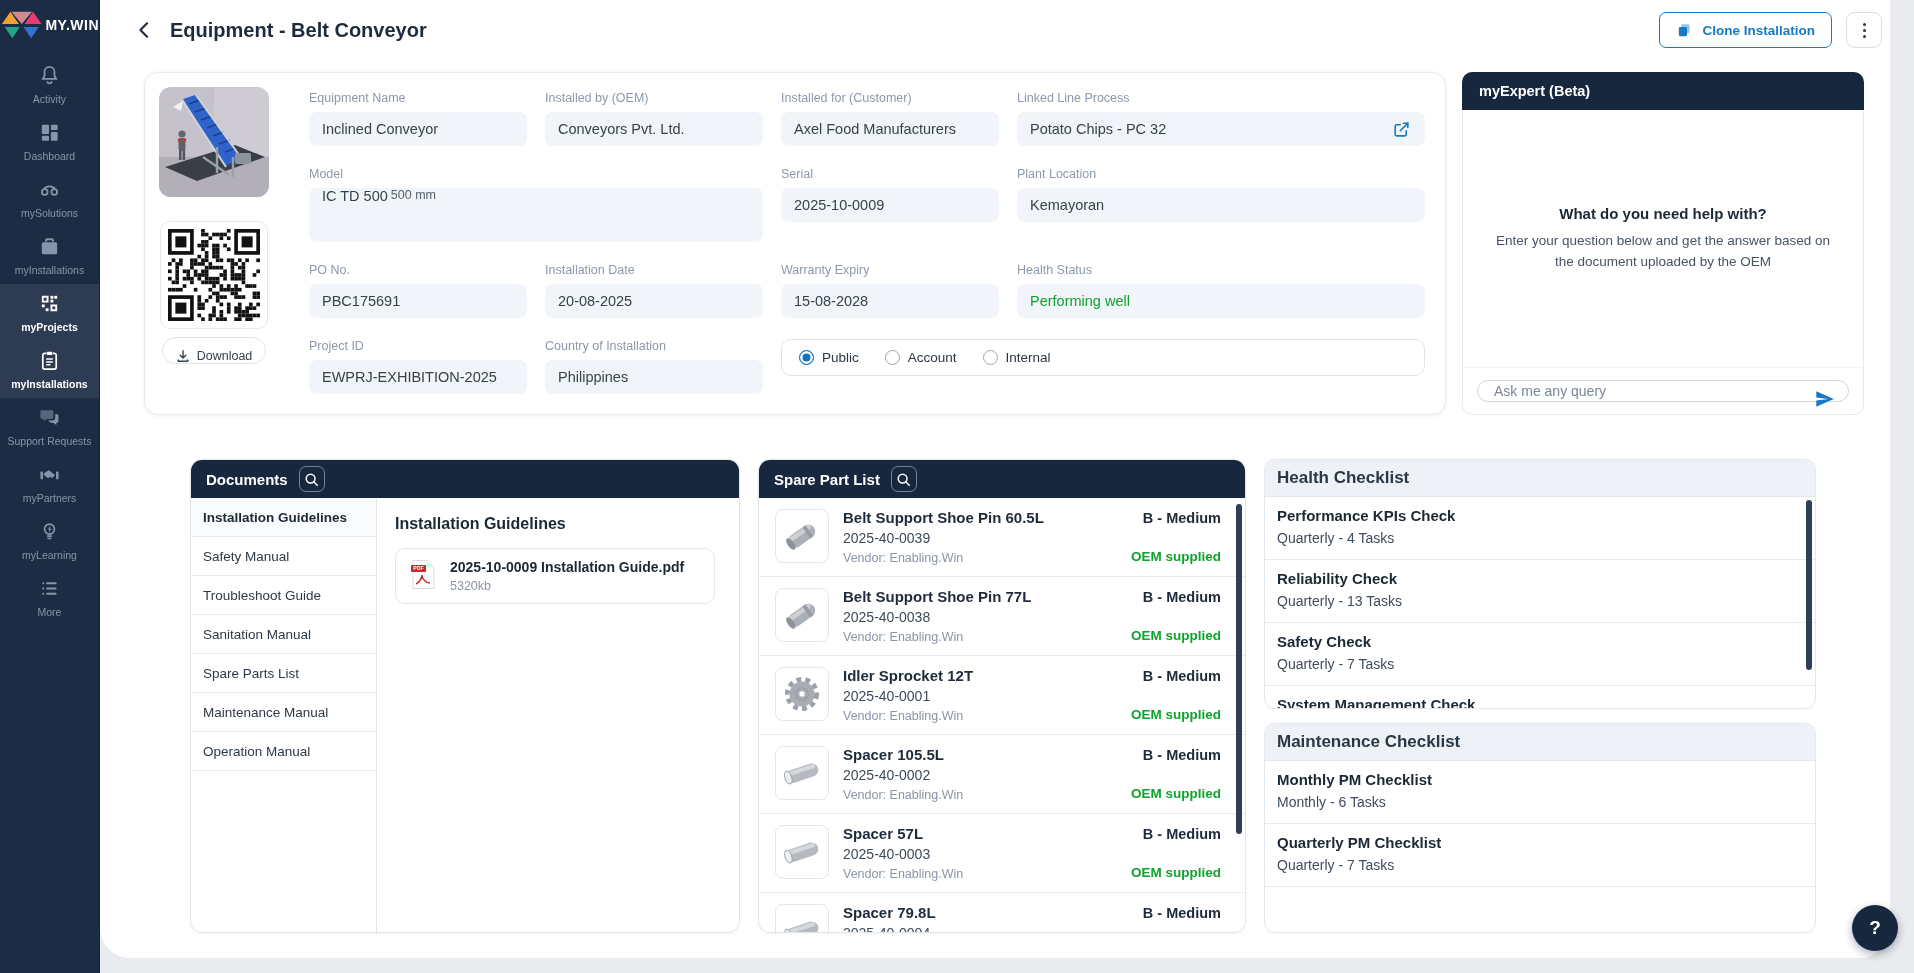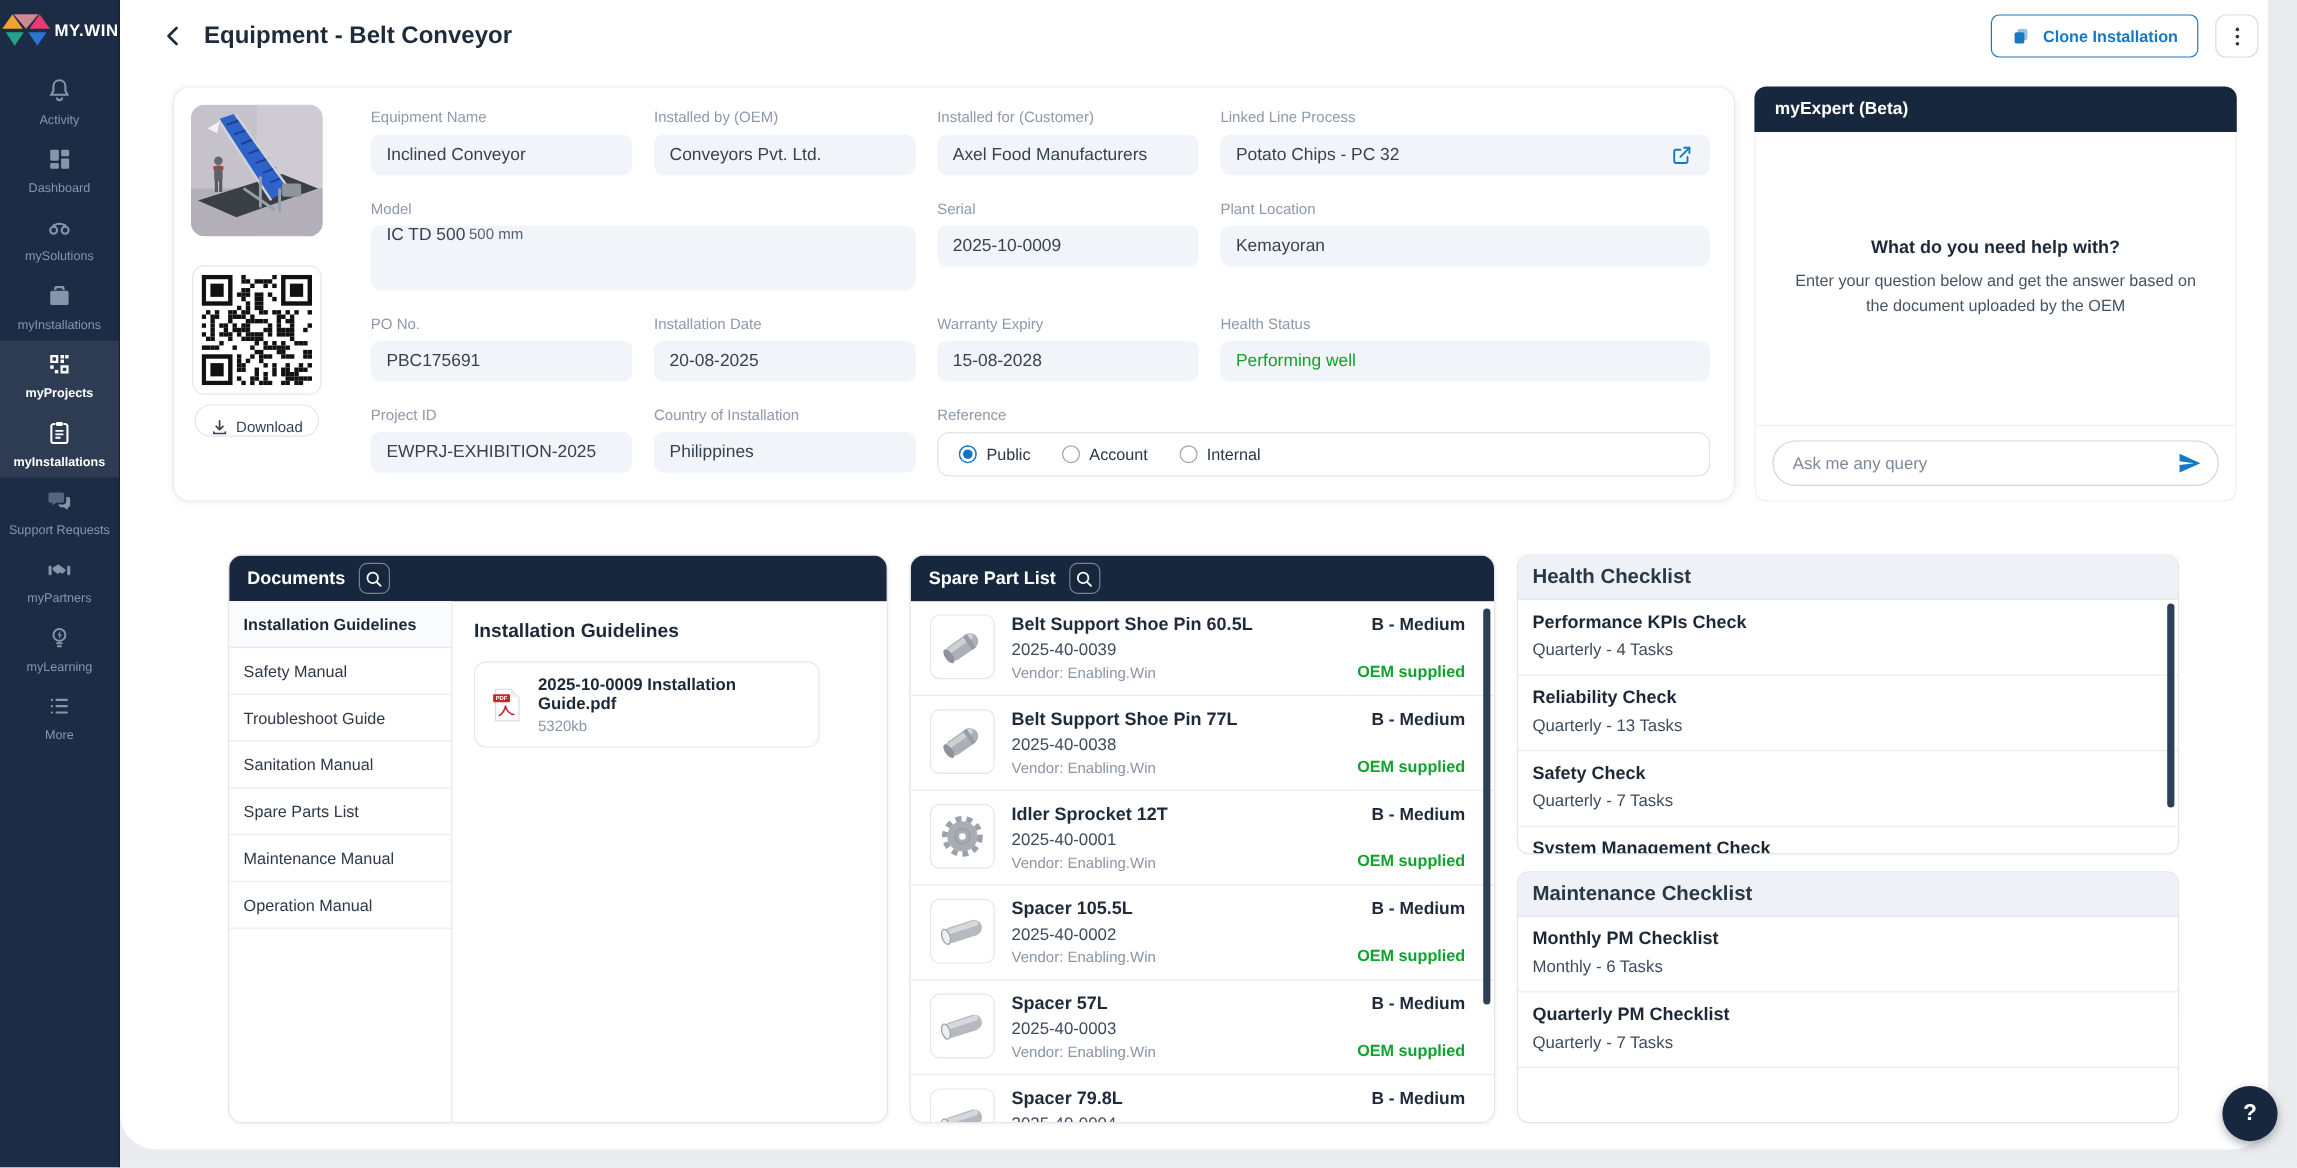--- a/index.html
+++ b/index.html
@@ -54,38 +54,38 @@
 
   
   .expert{width:402px;flex:none;display:flex;flex-direction:column}
   .expert-head{background:#16273e;color:#fff;font-weight:bold;font-size:14.5px;padding:11px 17px;border-radius:10px 10px 0 0}
   .expert-body{flex:1;border:1px solid #e7ebef;border-top:0;border-radius:0 0 10px 10px;background:#fff;display:flex;flex-direction:column;min-height:0}
   .expert-msg{flex:1;display:flex;flex-direction:column;justify-content:center;text-align:center;padding:0 30px;gap:9px}
   .expert-msg-title{font-weight:bold;font-size:15px;color:#1d2836}
   .expert-msg-body{font-size:13.5px;color:#475363;line-height:1.55}
   .expert-input-row{border-top:1px solid #eef1f5;padding:12px 14px}
   .expert-input-wrap{position:relative}
-  .expert-input{width:100%;height:38px;border:1px solid #cdd5de;border-radius:19px;padding:0 46px 0 16px;font-size:14px;color:#2b3644;font-family:"Liberation Sans",sans-serif;outline:none}
+  .expert-input{width:100%;height:22px;border:1px solid #cdd5de;border-radius:19px;padding:0 46px 0 16px;font-size:14px;color:#2b3644;font-family:"Liberation Sans",sans-serif;outline:none}
   .expert-input::placeholder{color:#7c8798}
   .send-btn{position:absolute;right:12px;top:7px;width:24px;height:24px;display:flex;align-items:center;justify-content:center;cursor:pointer}
 
   
   .bottom-section{display:flex;gap:18px;margin-top:44px;height:474px;padding-left:46px;min-height:0}
   .panel{background:#fff;border:1px solid #e2e7ec;border-radius:12px;display:flex;flex-direction:column;overflow:hidden;box-shadow:0 1px 3px rgba(20,40,60,.05)}
   .panel-head{background:#16273e;color:#fff;display:flex;align-items:center;gap:11px;padding:0 15px;height:38px;font-weight:bold;font-size:15px;flex:none}
   .search-btn{width:26px;height:26px;border:1px solid rgba(255,255,255,.42);border-radius:7px;display:flex;align-items:center;justify-content:center;cursor:pointer}
 
   .documents{width:550px;flex:none}
   .doc-body{flex:1;display:flex;min-height:0}
   .doc-tabs{width:186px;flex:none;border-right:1px solid #e2e7ec}
   .doc-tab{height:39px;display:flex;align-items:center;padding:0 12px;font-size:13.5px;color:#2e3947;border-bottom:1px solid #e6eaef;cursor:pointer}
   .doc-tab.active{font-weight:bold;color:#1d2836;background:#fafbfc}
   .doc-content{flex:1;padding:17px 18px}
   .doc-heading{font-size:16px;font-weight:bold;color:#1d2836;margin-bottom:15px}
-  .file-card{border:1px solid #e2e7ec;border-radius:10px;padding:10px 14px;display:flex;gap:13px;width:288px;align-items:center;cursor:pointer}
+  .file-card{border:1px solid #e2e7ec;border-radius:10px;padding:10px 14px;display:flex;gap:13px;width:320px;align-items:flex-start;cursor:pointer}
   .file-name{font-weight:bold;font-size:14px;color:#1d2836}
   .file-size{font-size:12.5px;color:#8a95a5;margin-top:4px}
 
   .spares{width:488px;flex:none;position:relative}
   .spare-list{flex:1;overflow:hidden}
   .spare-row{display:flex;gap:14px;padding:11px 24px 11px 16px;border-bottom:1px solid #e6eaef;cursor:pointer}
   .thumb{width:54px;height:54px;border:1px solid #e2e7ec;border-radius:8px;flex:none;display:flex;align-items:center;justify-content:center;background:#fff}
   .thumb svg{width:46px;height:46px}
   .spare-mid{flex:1;min-width:0}
   .spare-name{font-weight:bold;font-size:15px;color:#1f2b3a}
@@ -575,21 +575,20 @@
 
           <div class="field">
             <span class="field-label">Project ID</span>
             <div class="box">EWPRJ-EXHIBITION-2025</div>
           </div>
           <div class="field">
             <span class="field-label">Country of Installation</span>
             <div class="box">Philippines</div>
           </div>
           <div class="field span2">
-            <span class="field-label">Reference</span>
             <div class="ref-box">
 
             <span class="ref-opt">
                   <span class="radio sel"></span>
                   <span>Public</span>
                 </span>
                   <span class="ref-opt">
                   <span class="radio"></span>
                   <span>Account</span>
                 </span>

